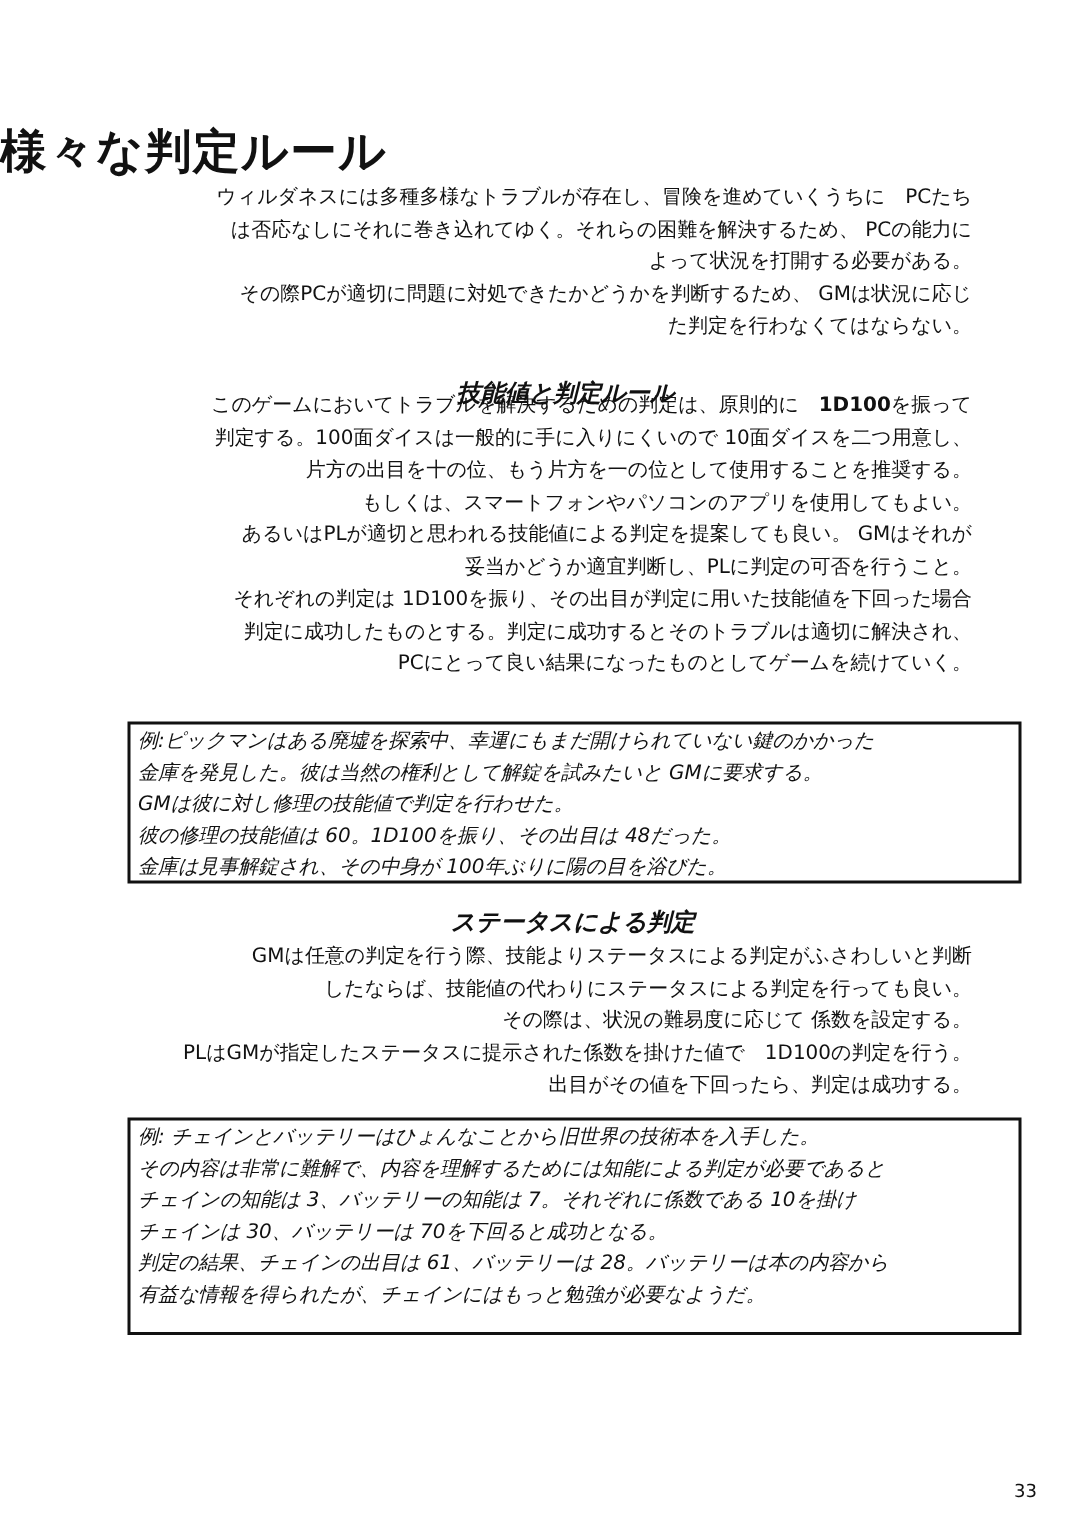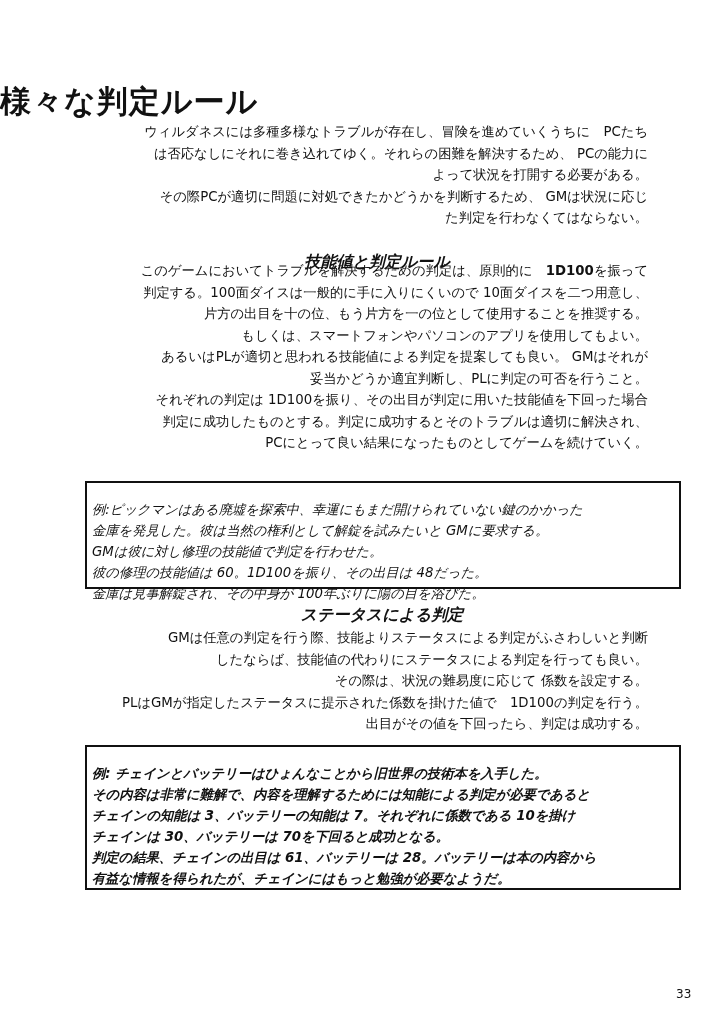--- a/index.html
+++ b/index.html
@@ -44,21 +44,21 @@
       font-weight: bold;
       font-style: italic;
       line-height: 22px;
     }
     .example-box {
       position: absolute;
       left: 85px;
       width: 596px;
       border: 2px solid #111111;
       box-sizing: border-box;
-      padding: 16px 0 0 5px;
+      padding: 1px 0 0 5px;
       font-size: 13.3px;
       font-style: italic;
       line-height: 21px;
       white-space: nowrap;
     }
     .example-box .line { display: block; height: 21px; }
     .bold-inline { font-weight: bold; }
     .page-number {
       position: absolute;
       left: 676px;
@@ -105,21 +105,21 @@
 <h2 class="section-heading" style="top:604px; margin:0;padding-left:20px;">ステータスによる判定</h2>
 
 <div class="para" style="top:627px;">
   <span class="line">GMは任意の判定を行う際、技能よりステータスによる判定がふさわしいと判断</span>
   <span class="line">したならば、技能値の代わりにステータスによる判定を行っても良い。</span>
   <span class="line">その際は、状況の難易度に応じて 係数を設定する。</span>
   <span class="line">PLはGMが指定したステータスに提示された係数を掛けた値で　1D100の判定を行う。</span>
   <span class="line">出目がその値を下回ったら、判定は成功する。</span>
 </div>
 
-<div class="example-box" style="top:745px; height:145px;font-weight:bold;">
+<div class="example-box" style="top:745px; height:145px;">
   <span class="line">例: チェインとバッテリーはひょんなことから旧世界の技術本を入手した。</span>
   <span class="line">その内容は非常に難解で、内容を理解するためには知能による判定が必要であると</span>
   <span class="line">チェインの知能は 3、バッテリーの知能は 7。それぞれに係数である 10を掛け</span>
   <span class="line">チェインは 30、バッテリーは 70を下回ると成功となる。</span>
   <span class="line">判定の結果、チェインの出目は 61、バッテリーは 28。バッテリーは本の内容から</span>
   <span class="line">有益な情報を得られたが、チェインにはもっと勉強が必要なようだ。</span>
 </div>
 
 <div class="page-number">33</div>
 

